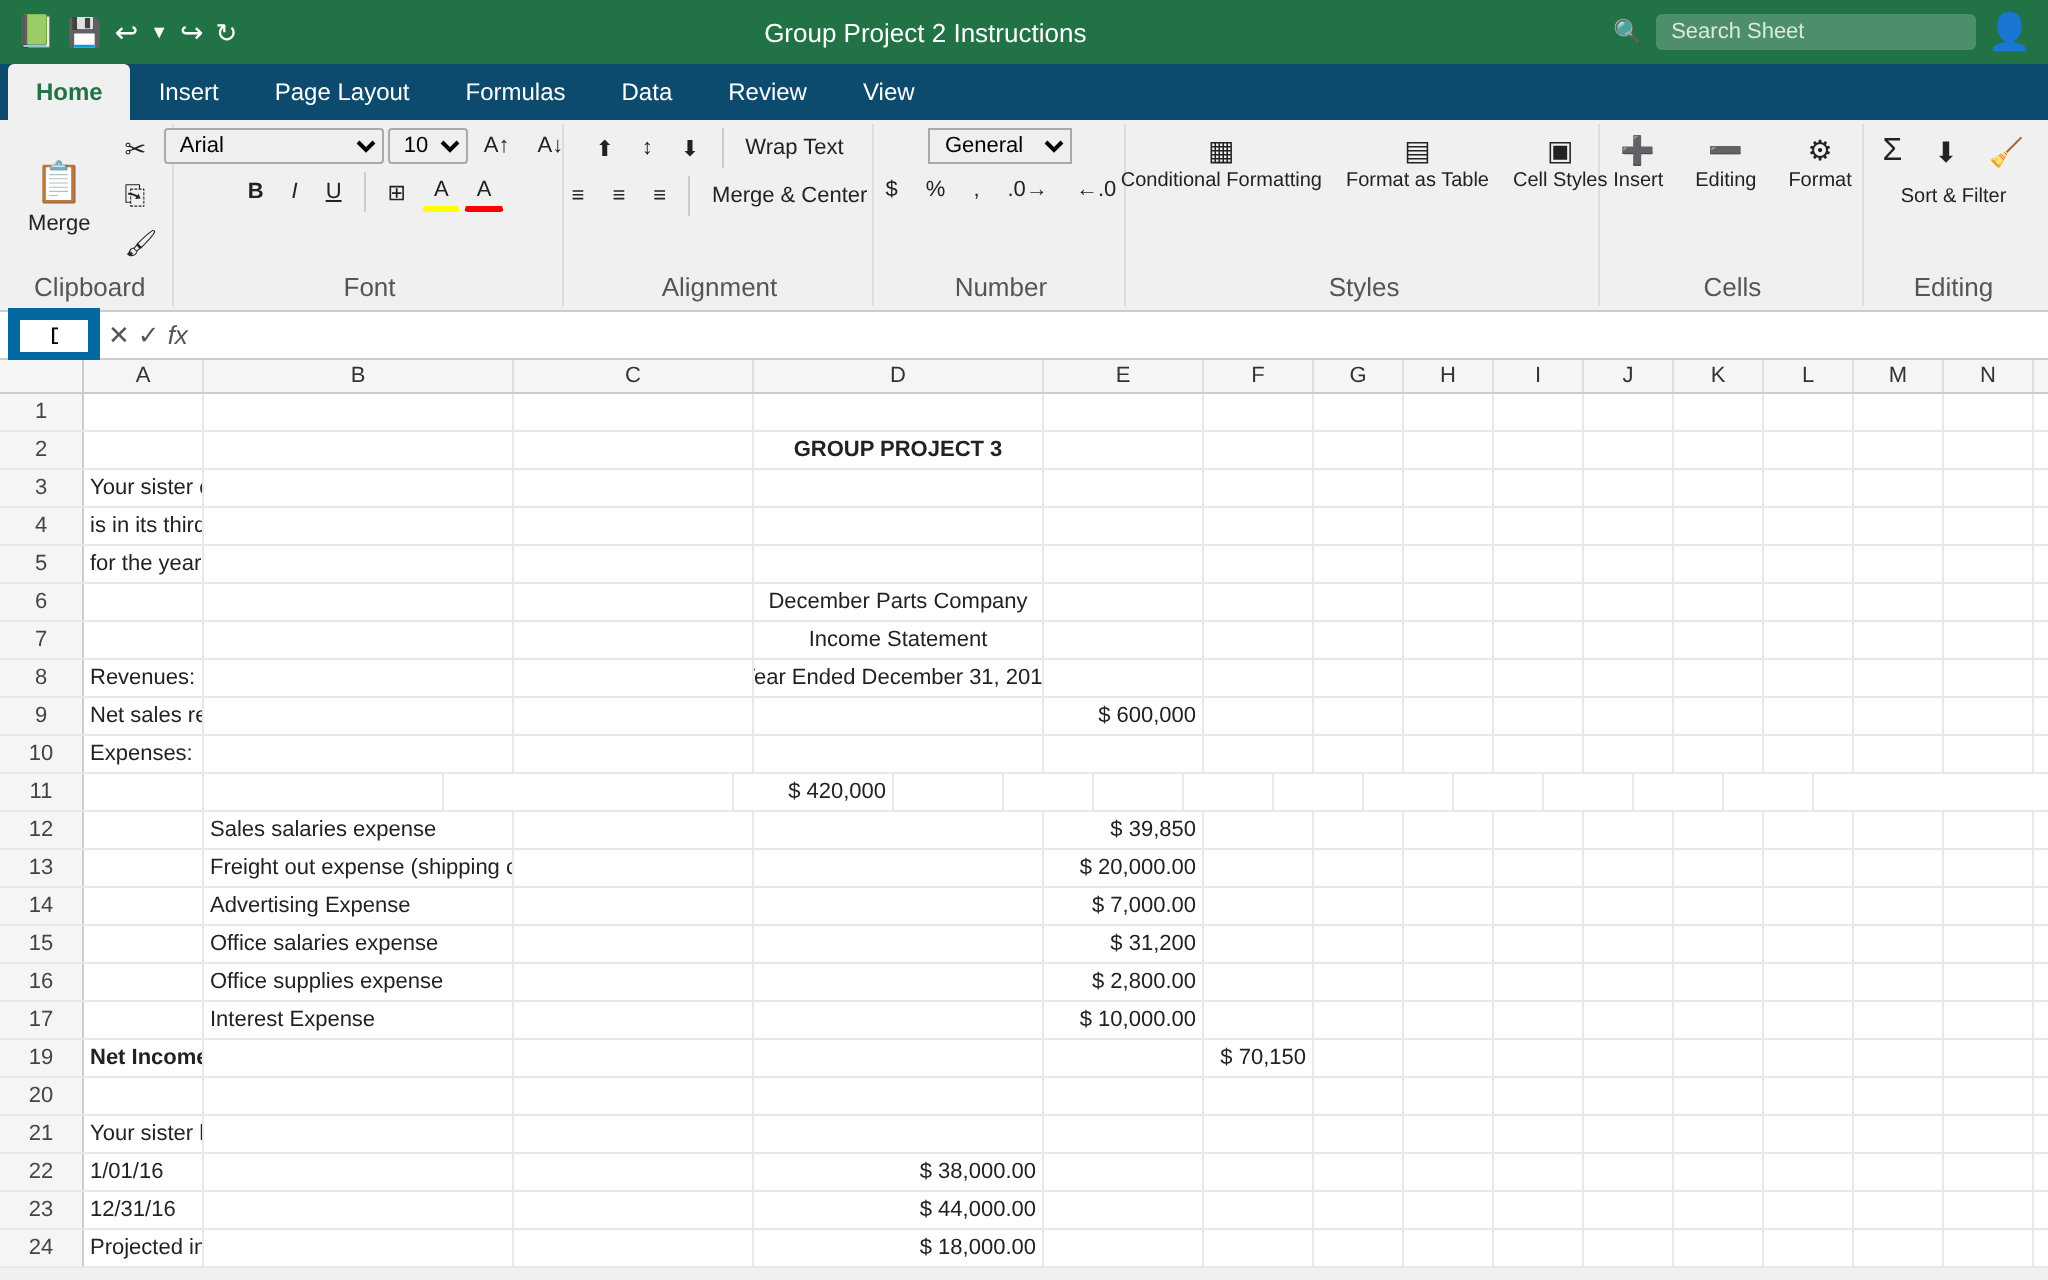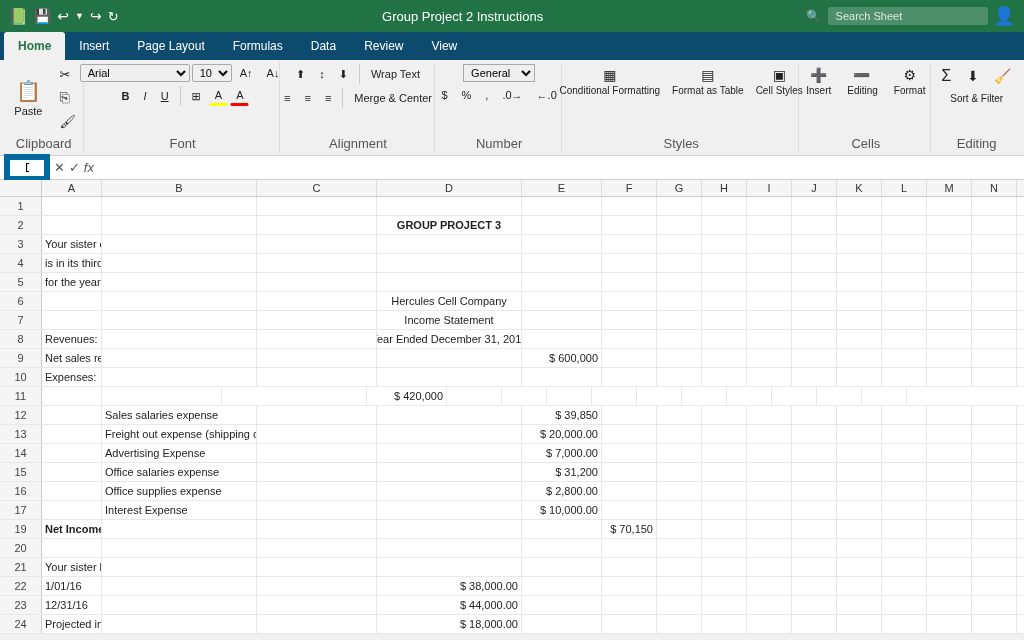--- a/index.html
+++ b/index.html
@@ -257,21 +257,21 @@
   <div class="ribbon-tab">Review</div>
   <div class="ribbon-tab">View</div>
 </div>
 
 <div id="ribbon">
 
   <div class="ribbon-group">
     <div class="ribbon-row">
       <button class="ribbon-btn large">
         <span style="font-size:20px;">📋</span>
-        <span>Paste</span>
+        <span>Merge</span>
       </button>
       <div style="display:flex; flex-direction:column; gap:2px;">
         <button class="ribbon-btn" style="font-size:13px;">✂</button>
         <button class="ribbon-btn" style="font-size:13px;">⎘</button>
         <button class="ribbon-btn" style="font-size:13px;">🖌</button>
       </div>
     </div>
     <span class="ribbon-group-label">Clipboard</span>
   </div>
 
@@ -509,21 +509,21 @@
           <div class="cell c-l"></div>
           <div class="cell c-m"></div>
           <div class="cell c-n"></div>
           <div class="cell c-o"></div>
         </div>
         <div class="sheet-row">
           <div class="row-num">6</div>
           <div class="cell c-a"></div>
           <div class="cell c-b"></div>
           <div class="cell c-c"></div>
-          <div class="cell c-d center">Hercules Cell Company</div>
+          <div class="cell c-d center">December Parts Company</div>
           <div class="cell c-e"></div>
           <div class="cell c-f"></div>
           <div class="cell c-g"></div>
           <div class="cell c-h"></div>
           <div class="cell c-i"></div>
           <div class="cell c-j"></div>
           <div class="cell c-k"></div>
           <div class="cell c-l"></div>
           <div class="cell c-m"></div>
           <div class="cell c-n"></div>

